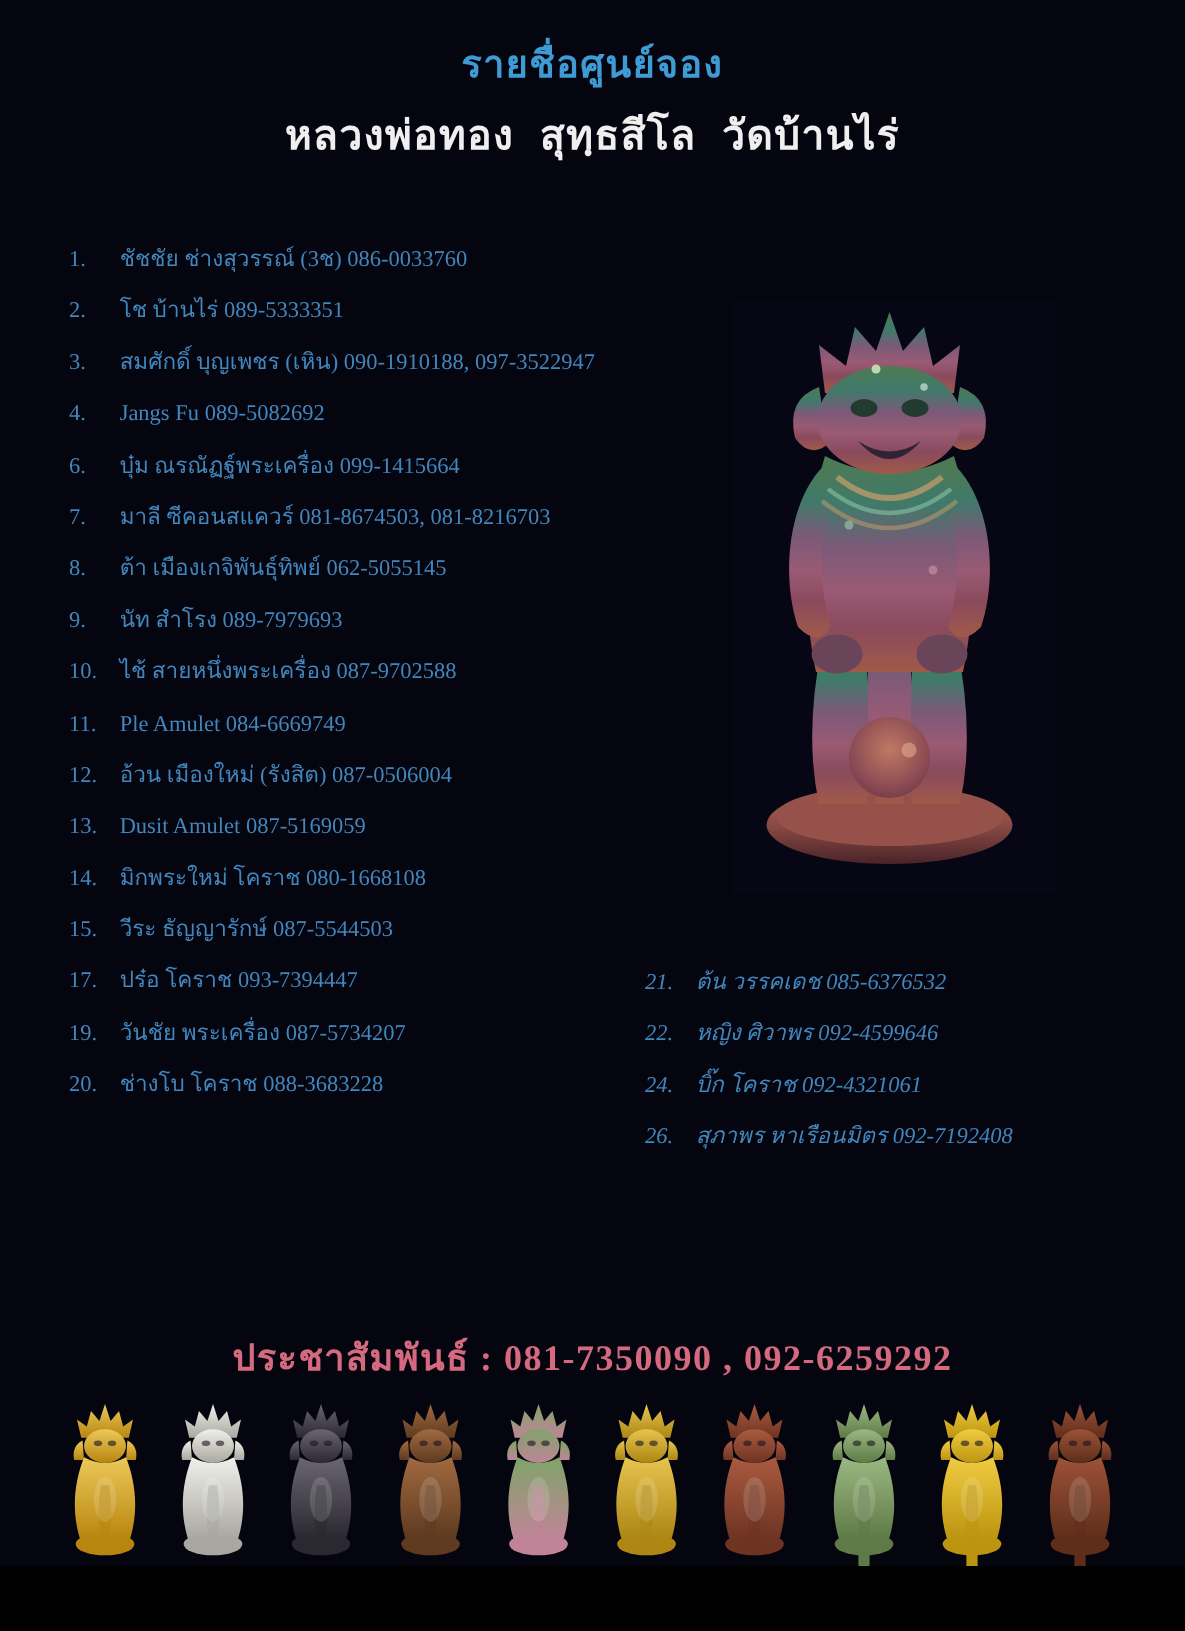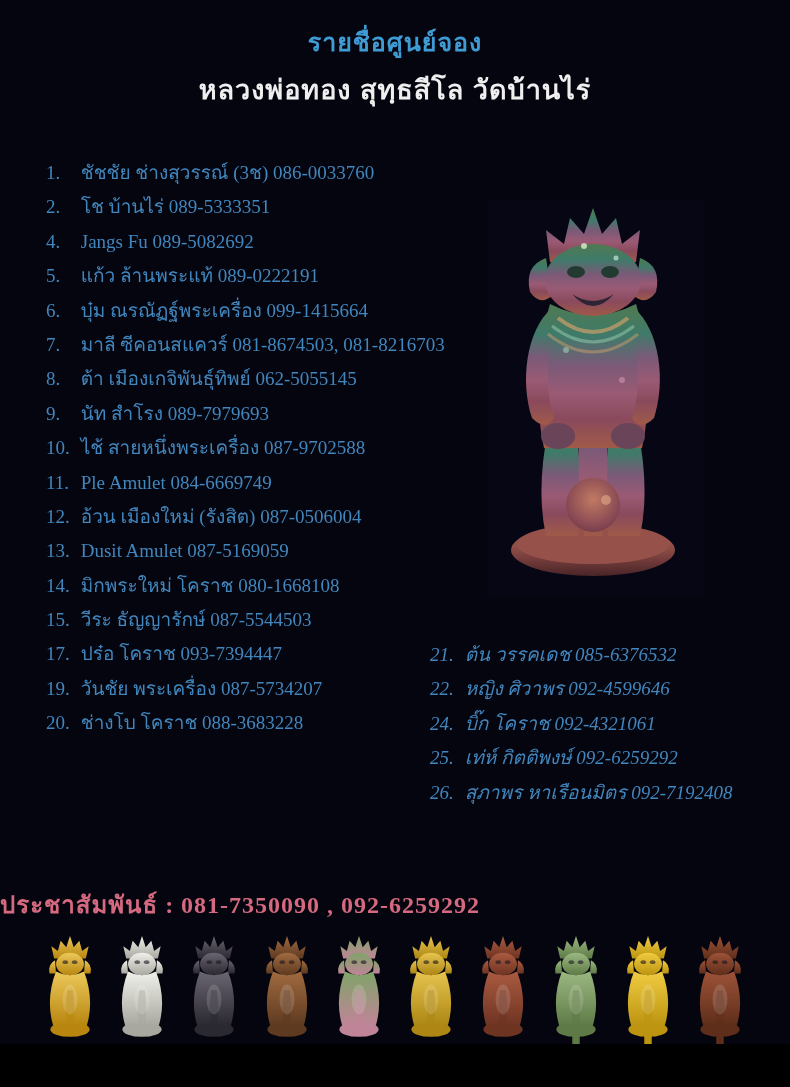--- a/index.html
+++ b/index.html
@@ -8,33 +8,33 @@
     width:790px; height:1044px;
     background: var(--bg, #05050f);
     overflow:hidden;
     font-family:"Liberation Serif", serif;
   }
   
   .header { position:absolute; left:0; top:22px; width:790px; text-align:center;
             font-family:"Liberation Sans", sans-serif; }
   .h1 { font-size:25px; font-weight:bold; color:var(--title1,#3e9bd4); letter-spacing:1px; }
   .h2 { font-size:37px; font-weight:bold; color:var(--title2,#e8881c); margin-top:4px; letter-spacing:1px;}
-  .h3 { font-size:27px; font-weight:bold; color:var(--title3,#efefef); margin-top:6px; letter-spacing:1px;}
-  
-  .list { position:absolute; color:var(--listText,#4186bd); font-size:19px; }
+  .h3 { font-size:27px; font-weight:bold; color:var(--title3,#efefef); margin-top:6px; letter-spacing:1px;font-family:Liberation Mono, monospace;}
+  
+  .list { position:absolute; color:var(--listText,#4186bd); font-size:15px; }
   .list .item { height:34.4px; line-height:34.4px; white-space:nowrap; }
   .list .no { display:inline-block; min-width:30px; }
   #list-left  { left:46px;  top:156px; }
   #list-right { left:430px; top:638px;font-style:italic; }
   
   .photo { position:absolute; left:488px; top:200px; width:216px; height:396px;
            background:#060614; }
   .photo svg { display:block; width:100%; height:100%; }
   
-  .footer { position:absolute; left:0; top:885px; width:790px; 
+  .footer { position:absolute; left:0; top:885px; width:790px; text-align:center;
             font-size:24px; font-weight:bold; color:var(--contact,#d4697f);
             font-family:"Liberation Serif", serif; letter-spacing:1px;}
   
   .figurines { position:absolute; left:42px; top:928px; width:706px; height:132px;
                display:flex; justify-content:space-between; align-items:flex-start; }
   .figurine { width:56px; height:130px; }
   .figurine svg { display:block; width:100%; height:100%; }
 </style>
 </head>
 <body>
@@ -42,41 +42,40 @@
 <div class="page" style="--bg: #05050f; --title1: #3e9bd4; --title2: #e8881c; --title3: #efefef; --listText: #4186bd; --contact: #d4697f;">
 
   <div class="header">
     <div class="h1">รายชื่อศูนย์จอง</div>
     <div class="h3">หลวงพ่อทอง สุทฺธสีโล วัดบ้านไร่</div>
   </div>
 
   <div class="list" id="list-left">
       <div class="item"><span class="no">1.</span><span> ชัชชัย ช่างสุวรรณ์ (3ช) 086-0033760</span></div>
       <div class="item"><span class="no">2.</span><span> โช บ้านไร่ 089-5333351</span></div>
+      <div class="item"><span class="no">3.</span><span> สมศักดิ์ บุญเพชร (เหิน)  090-1910188, 097-3522947</span></div>
       <div class="item"><span class="no">4.</span><span> Jangs Fu 089-5082692</span></div>
-      <div class="item"><span class="no">5.</span><span> แก้ว ล้านพระแท้ 089-0222191</span></div>
       <div class="item"><span class="no">6.</span><span> บุ๋ม ณรณัฏฐ์พระเครื่อง 099-1415664</span></div>
       <div class="item"><span class="no">7.</span><span> มาลี ซีคอนสแควร์ 081-8674503, 081-8216703</span></div>
       <div class="item"><span class="no">8.</span><span> ต้า เมืองเกจิพันธุ์ทิพย์ 062-5055145</span></div>
       <div class="item"><span class="no">9.</span><span> นัท สำโรง 089-7979693</span></div>
       <div class="item"><span class="no">10.</span><span> ไช้ สายหนึ่งพระเครื่อง 087-9702588</span></div>
       <div class="item"><span class="no">11.</span><span> Ple Amulet 084-6669749</span></div>
       <div class="item"><span class="no">12.</span><span> อ้วน เมืองใหม่ (รังสิต) 087-0506004</span></div>
       <div class="item"><span class="no">13.</span><span> Dusit Amulet 087-5169059</span></div>
       <div class="item"><span class="no">14.</span><span> มิกพระใหม่ โคราช 080-1668108</span></div>
       <div class="item"><span class="no">15.</span><span> วีระ ธัญญารักษ์ 087-5544503</span></div>
       <div class="item"><span class="no">17.</span><span> ปร๋อ โคราช 093-7394447</span></div>
       <div class="item"><span class="no">19.</span><span> วันชัย พระเครื่อง 087-5734207</span></div>
       <div class="item"><span class="no">20.</span><span> ช่างโบ โคราช 088-3683228</span></div>
     </div>
   <div class="list" id="list-right">
       <div class="item"><span class="no">21.</span><span> ต้น วรรคเดช 085-6376532</span></div>
       <div class="item"><span class="no">22.</span><span> หญิง ศิวาพร 092-4599646</span></div>
       <div class="item"><span class="no">24.</span><span> บิ๊ก โคราช 092-4321061</span></div>
-      <div class="item"><span class="no">25.</span><span> เท่ห์ กิตติพงษ์ 092-6259292</span></div>
       <div class="item"><span class="no">26.</span><span> สุภาพร หาเรือนมิตร 092-7192408</span></div>
     </div>
 
   <div class="photo">
     <svg viewBox="0 0 216 396" xmlns="http://www.w3.org/2000/svg">
       <defs>
         <linearGradient id="irid" x1="0" y1="0" x2="0" y2="1">
           <stop offset="0" stop-color="#4f7a52"></stop>
           <stop offset="0.22" stop-color="#3f7a6a"></stop>
           <stop offset="0.42" stop-color="#7a5a78"></stop>

